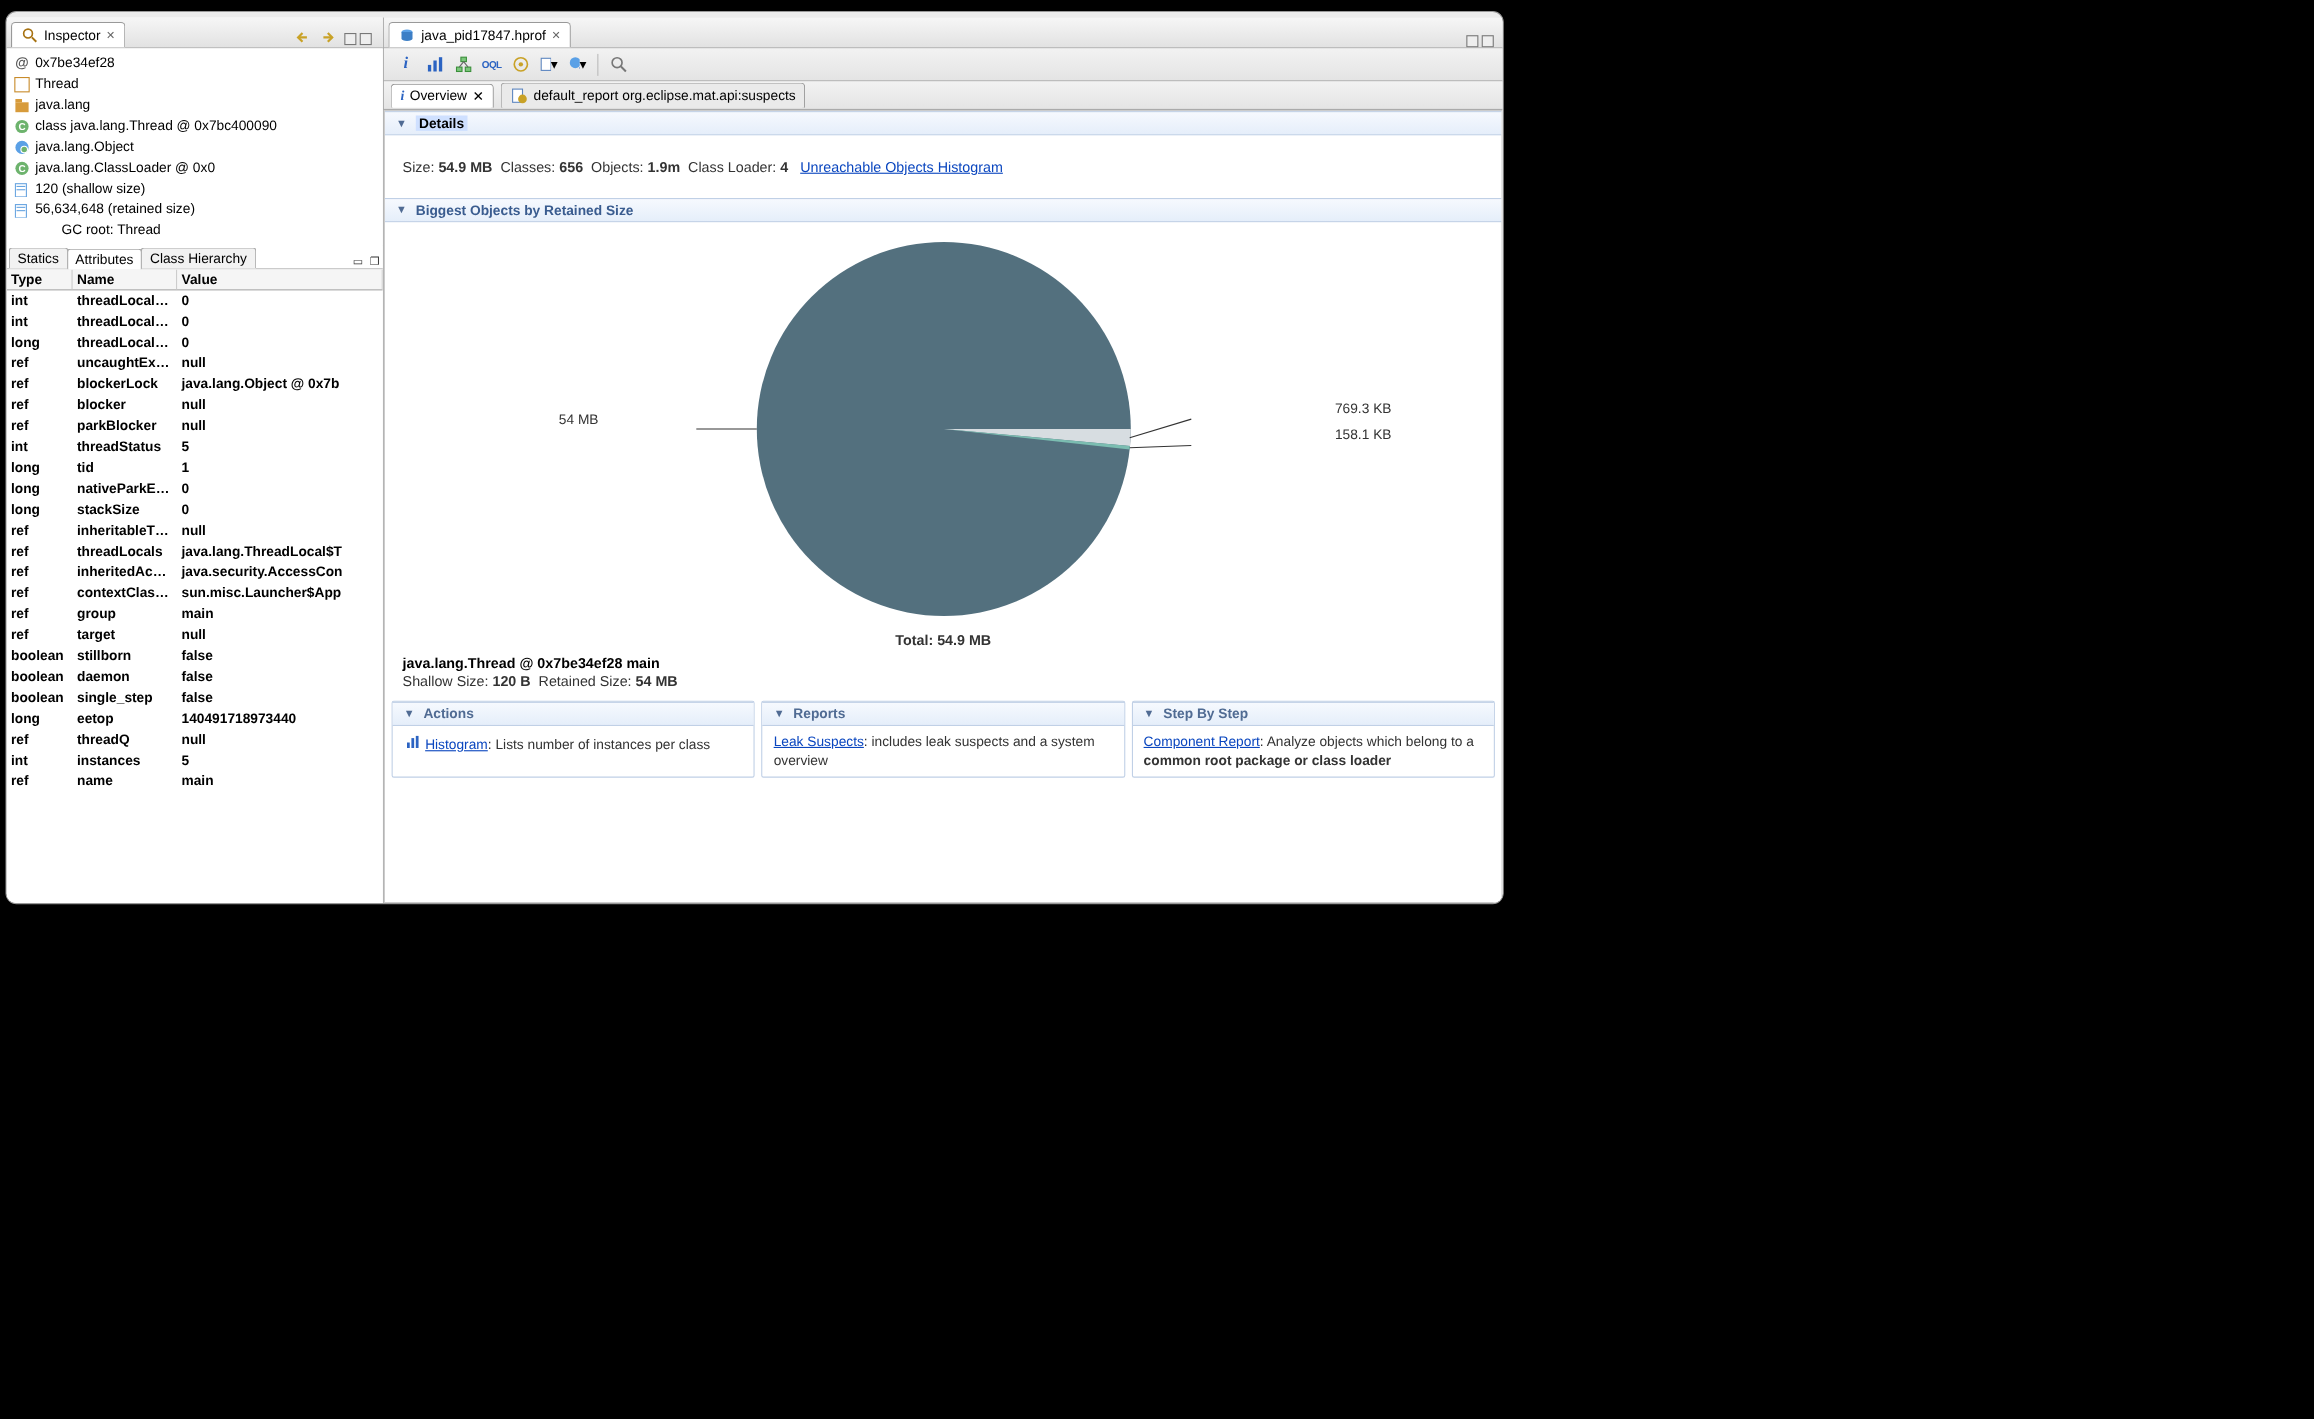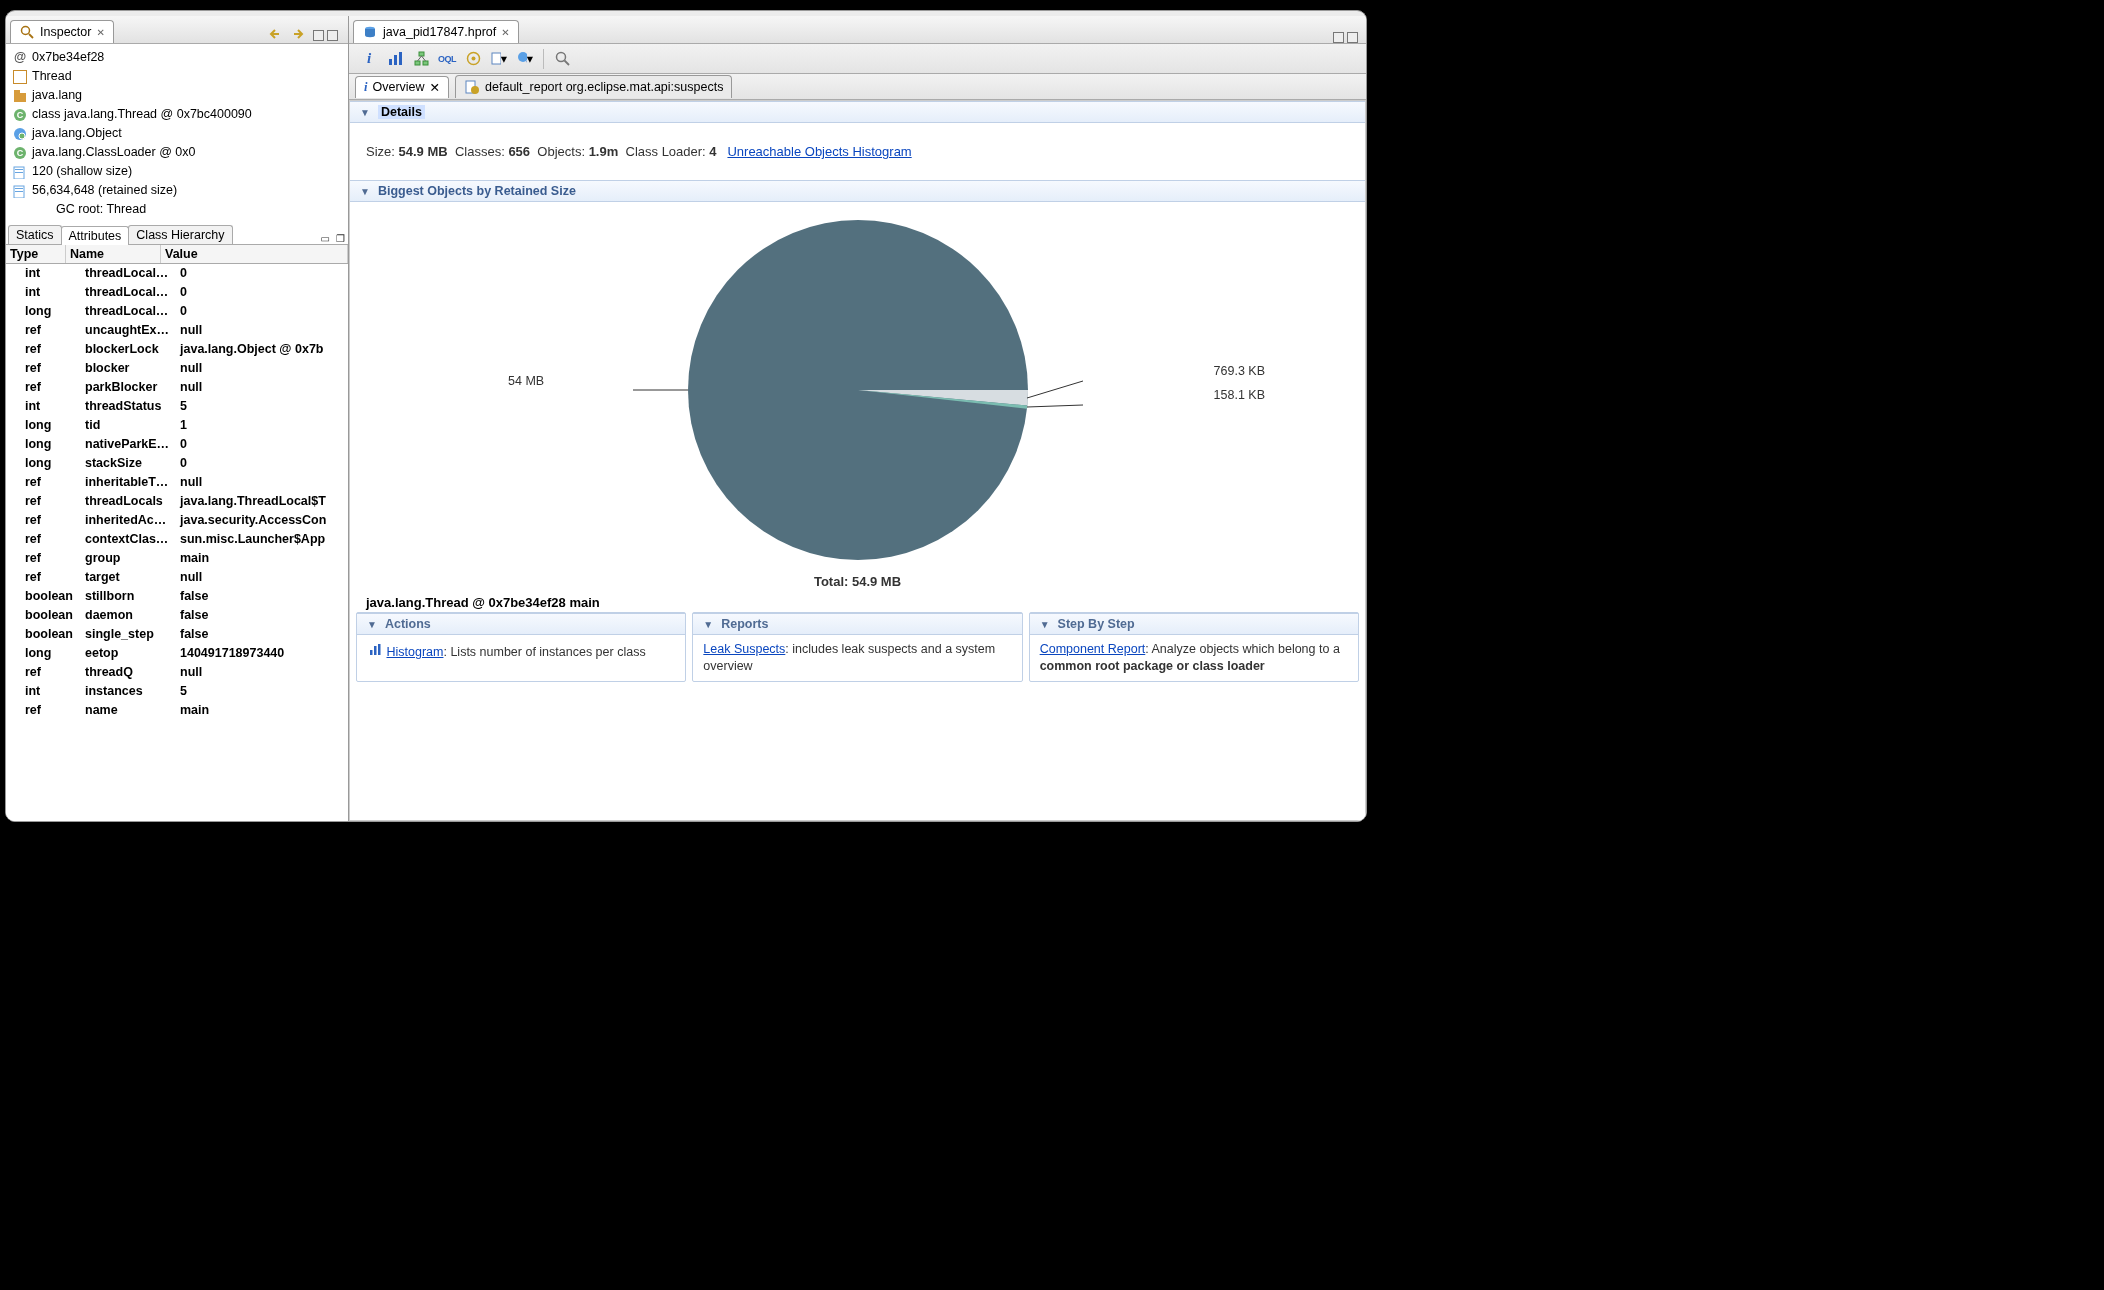--- a/index.html
+++ b/index.html
@@ -60,21 +60,21 @@
 .subtabs .spacer { flex:1; }
 .subtabs .deco { font-size:10px; padding:0 3px; color:#333; }
 
 
 .attrtable { flex:1; overflow:auto; background:#fff;font-weight:bold; }
 .attrhead { display:flex; border-bottom:1px solid #aaa; background:#f5f5f5;}
 .attrhead div { padding:2px 4px; border-right:1px solid #ccc; font-size:12.5px; }
 .col-t { width:60px; } .col-n { width:95px; } .col-v { flex:1; }
 .attrrow { display:flex; line-height:19px; }
 .attrrow div { padding:0 4px; border-right:1px solid transparent; white-space:nowrap; overflow:hidden; text-overflow:ellipsis;}
-.attrrow .col-t{width:60px;margin-left:15px;} .attrrow .col-n{width:95px;} .attrrow .col-v{flex:1;}
+.attrrow .col-t{width:60px;} .attrrow .col-n{width:95px;} .attrrow .col-v{flex:1;}
 
 
 .toolbar { display:flex; gap:10px; align-items:center; height:30px; padding:0 12px; background:linear-gradient(#f2f2f2,#e4e4e4); border-bottom:1px solid #aaa; }
 .toolbar .tbicon { cursor:pointer; }
 .toolbar .sep { width:1px; height:20px; background:#bbb; }
 
 
 .overviewbar { display:flex; align-items:center; height:26px; border-bottom:1px solid #aaa; background:linear-gradient(#f2f2f2,#e4e4e4); }
 .ovtab { display:flex; align-items:center; gap:5px; padding:3px 8px; background:#fff; border:1px solid #999; border-bottom:none; border-radius:4px 4px 0 0; margin-left:6px; }
 .ovtab.inactive { background:#eaeaea; }
@@ -473,20 +473,26 @@
           <line x1="454" y1="188" x2="510" y2="171" stroke="#333"></line>
           <line x1="454" y1="197" x2="510" y2="195" stroke="#333"></line>
         </svg>
         <div class="pielabel" style="left:158px; top:172px;">54 MB</div>
         <div class="pielabel" style="right:100px; top:162px;">769.3 KB</div>
         <div class="pielabel" style="right:100px; top:186px;">158.1 KB</div>
       </div>
       <div class="total">Total: 54.9 MB</div>
 
       <h3 class="objhead">java.lang.Thread @ 0x7be34ef28 main</h3>
+      <p class="objline">
+        <span>Shallow Size:</span>
+        <span class="bold">120 B</span>&nbsp;
+        <span>Retained Size:</span>
+        <span class="bold">54 MB</span>
+      </p>
 
       <div class="lowcols">
         <div class="lowcol">
           <div class="section-head">
                 <span class="twisty">▼</span>
                 <span class="lowtitle">Actions</span>
               </div>
           <div class="lowbody">
             <span class="tbicon">
                   <svg width="13" height="13">

